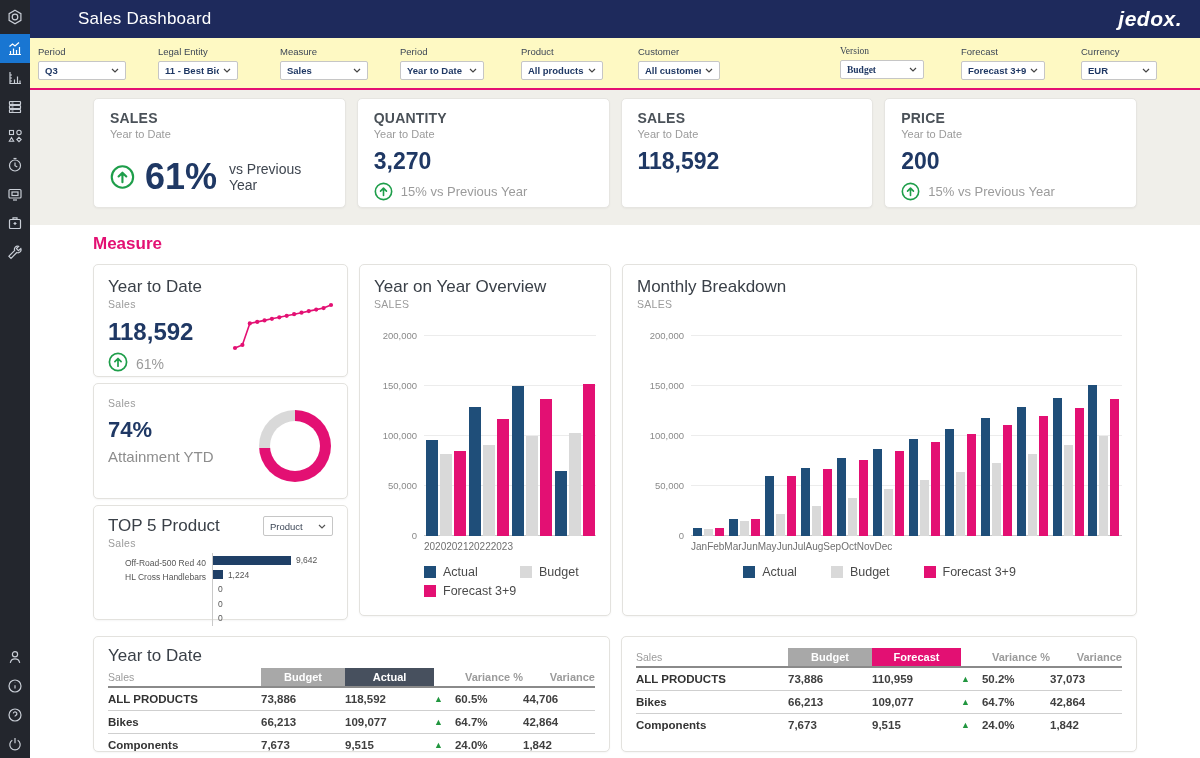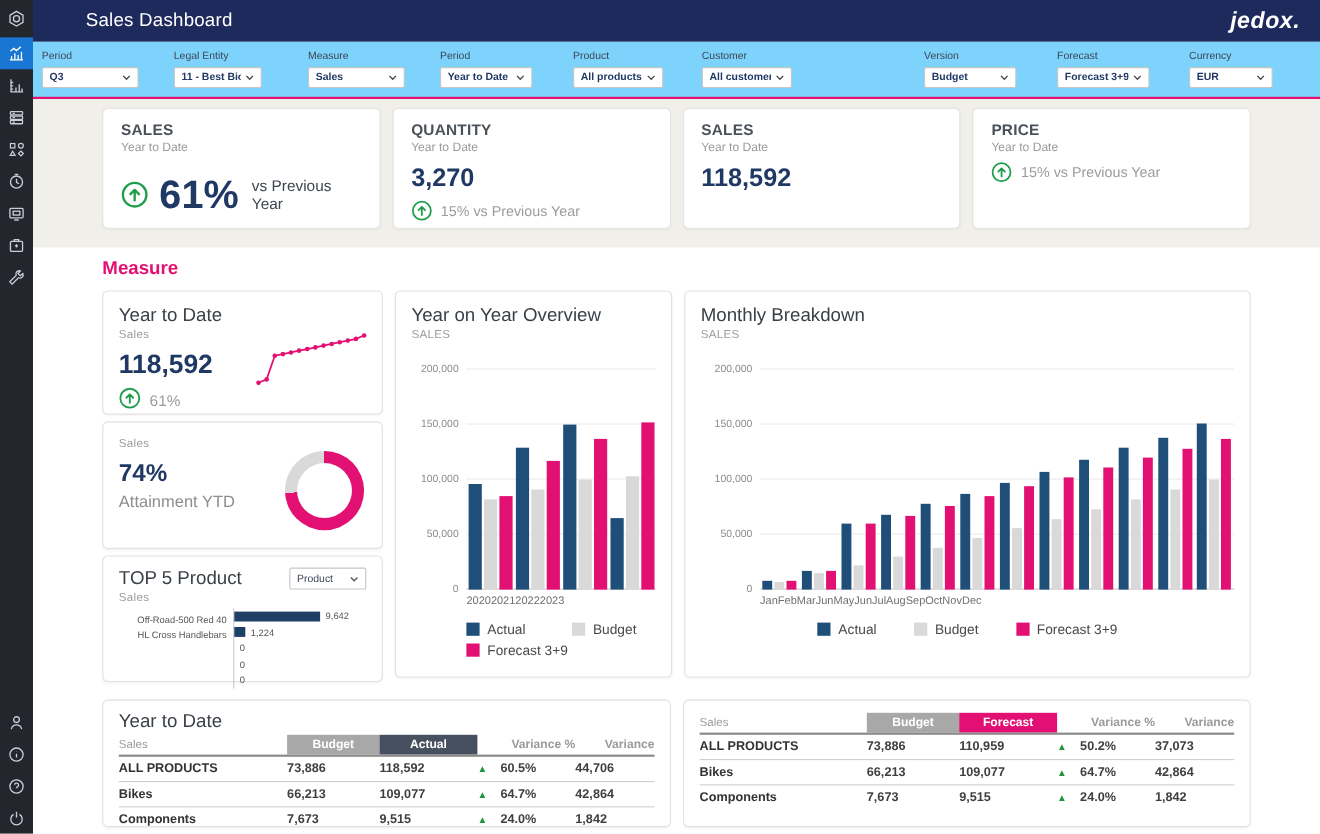--- a/index.html
+++ b/index.html
@@ -19,21 +19,21 @@
 
   
   .topbar { position:absolute; left:30px; top:0; width:1170px; height:38px;
     background:#1e2a5c; display:flex; align-items:center; }
   .topbar-title { color:#ffffff; font-size:17px; font-weight:400; margin-left:48px; letter-spacing:0.2px; }
   .brand { margin-left:auto; margin-right:18px; color:#ffffff; font-size:21px;
     font-weight:700; font-style:italic; letter-spacing:0.5px; }
 
   
   .filterbar { position:absolute; left:30px; top:38px; width:1170px; height:52px;
-    background:#7dd3fc; border-bottom:2px solid #e31073; }
+    background:#fef9c3; border-bottom:2px solid #e31073; }
   .filter { position:absolute; top:8px; }
   .filter-label { font-size:9.5px; color:#3c4656; margin-bottom:4px; }
   .filter-select { height:19px; background:#fff; border:1px solid #c6c6c6; border-radius:2px;
     display:flex; align-items:center; padding:0 6px; cursor:pointer; }
   .filter-select .val { font-size:9.5px; font-weight:700; color:#1f3864; white-space:nowrap;
     overflow:hidden; flex:1; }
   .chev { flex:0 0 auto; margin-left:4px; }
 
   
   .kpi-strip { position:absolute; left:30px; top:90px; width:1170px; height:135px;
@@ -267,21 +267,21 @@
       </div>
       <div class="filter" style="left: 608px; width: 82px;">
         <div class="filter-label">Customer</div>
         <div class="filter-select">
           <span class="val">All customers</span>
           <svg width="8" height="5" viewBox="0 0 8 5" class="chev">
             <path d="M1 1 L4 4 L7 1" stroke="#444" fill="none" stroke-width="1.2"></path>
           </svg>
         </div>
       </div>
-      <div class="filter" style="left: 810px; width: 84px;">
+      <div class="filter" style="left: 810px; width: 84px; font-family: Liberation Serif, serif;">
         <div class="filter-label">Version</div>
         <div class="filter-select">
           <span class="val">Budget</span>
           <svg width="8" height="5" viewBox="0 0 8 5" class="chev">
             <path d="M1 1 L4 4 L7 1" stroke="#444" fill="none" stroke-width="1.2"></path>
           </svg>
         </div>
       </div>
       <div class="filter" style="left: 931px; width: 84px;">
         <div class="filter-label">Forecast</div>
@@ -329,20 +329,21 @@
         </div>
       </div>
       <div class="kpi-card">
         <div class="kpi-title">SALES</div>
         <div class="kpi-sub">Year to Date</div>
         <div class="kpi-value">118,592</div>
       </div>
       <div class="kpi-card">
         <div class="kpi-title">PRICE</div>
         <div class="kpi-sub">Year to Date</div>
+        <div class="kpi-value">200</div>
         <div class="kpi-delta">
           <svg width="19" height="19" viewBox="0 0 20 20">
             <circle cx="10" cy="10" r="8.6" fill="none" stroke="#1e9e4a" stroke-width="1.7"></circle>
             <path d="M10 14.2V6.8M6.9 9.6 10 6.5l3.1 3.1" fill="none" stroke="#1e9e4a" stroke-width="1.7" stroke-linecap="round" stroke-linejoin="round"></path>
           </svg>
           <span>15% vs Previous Year</span>
         </div>
       </div>
     </div>
 

